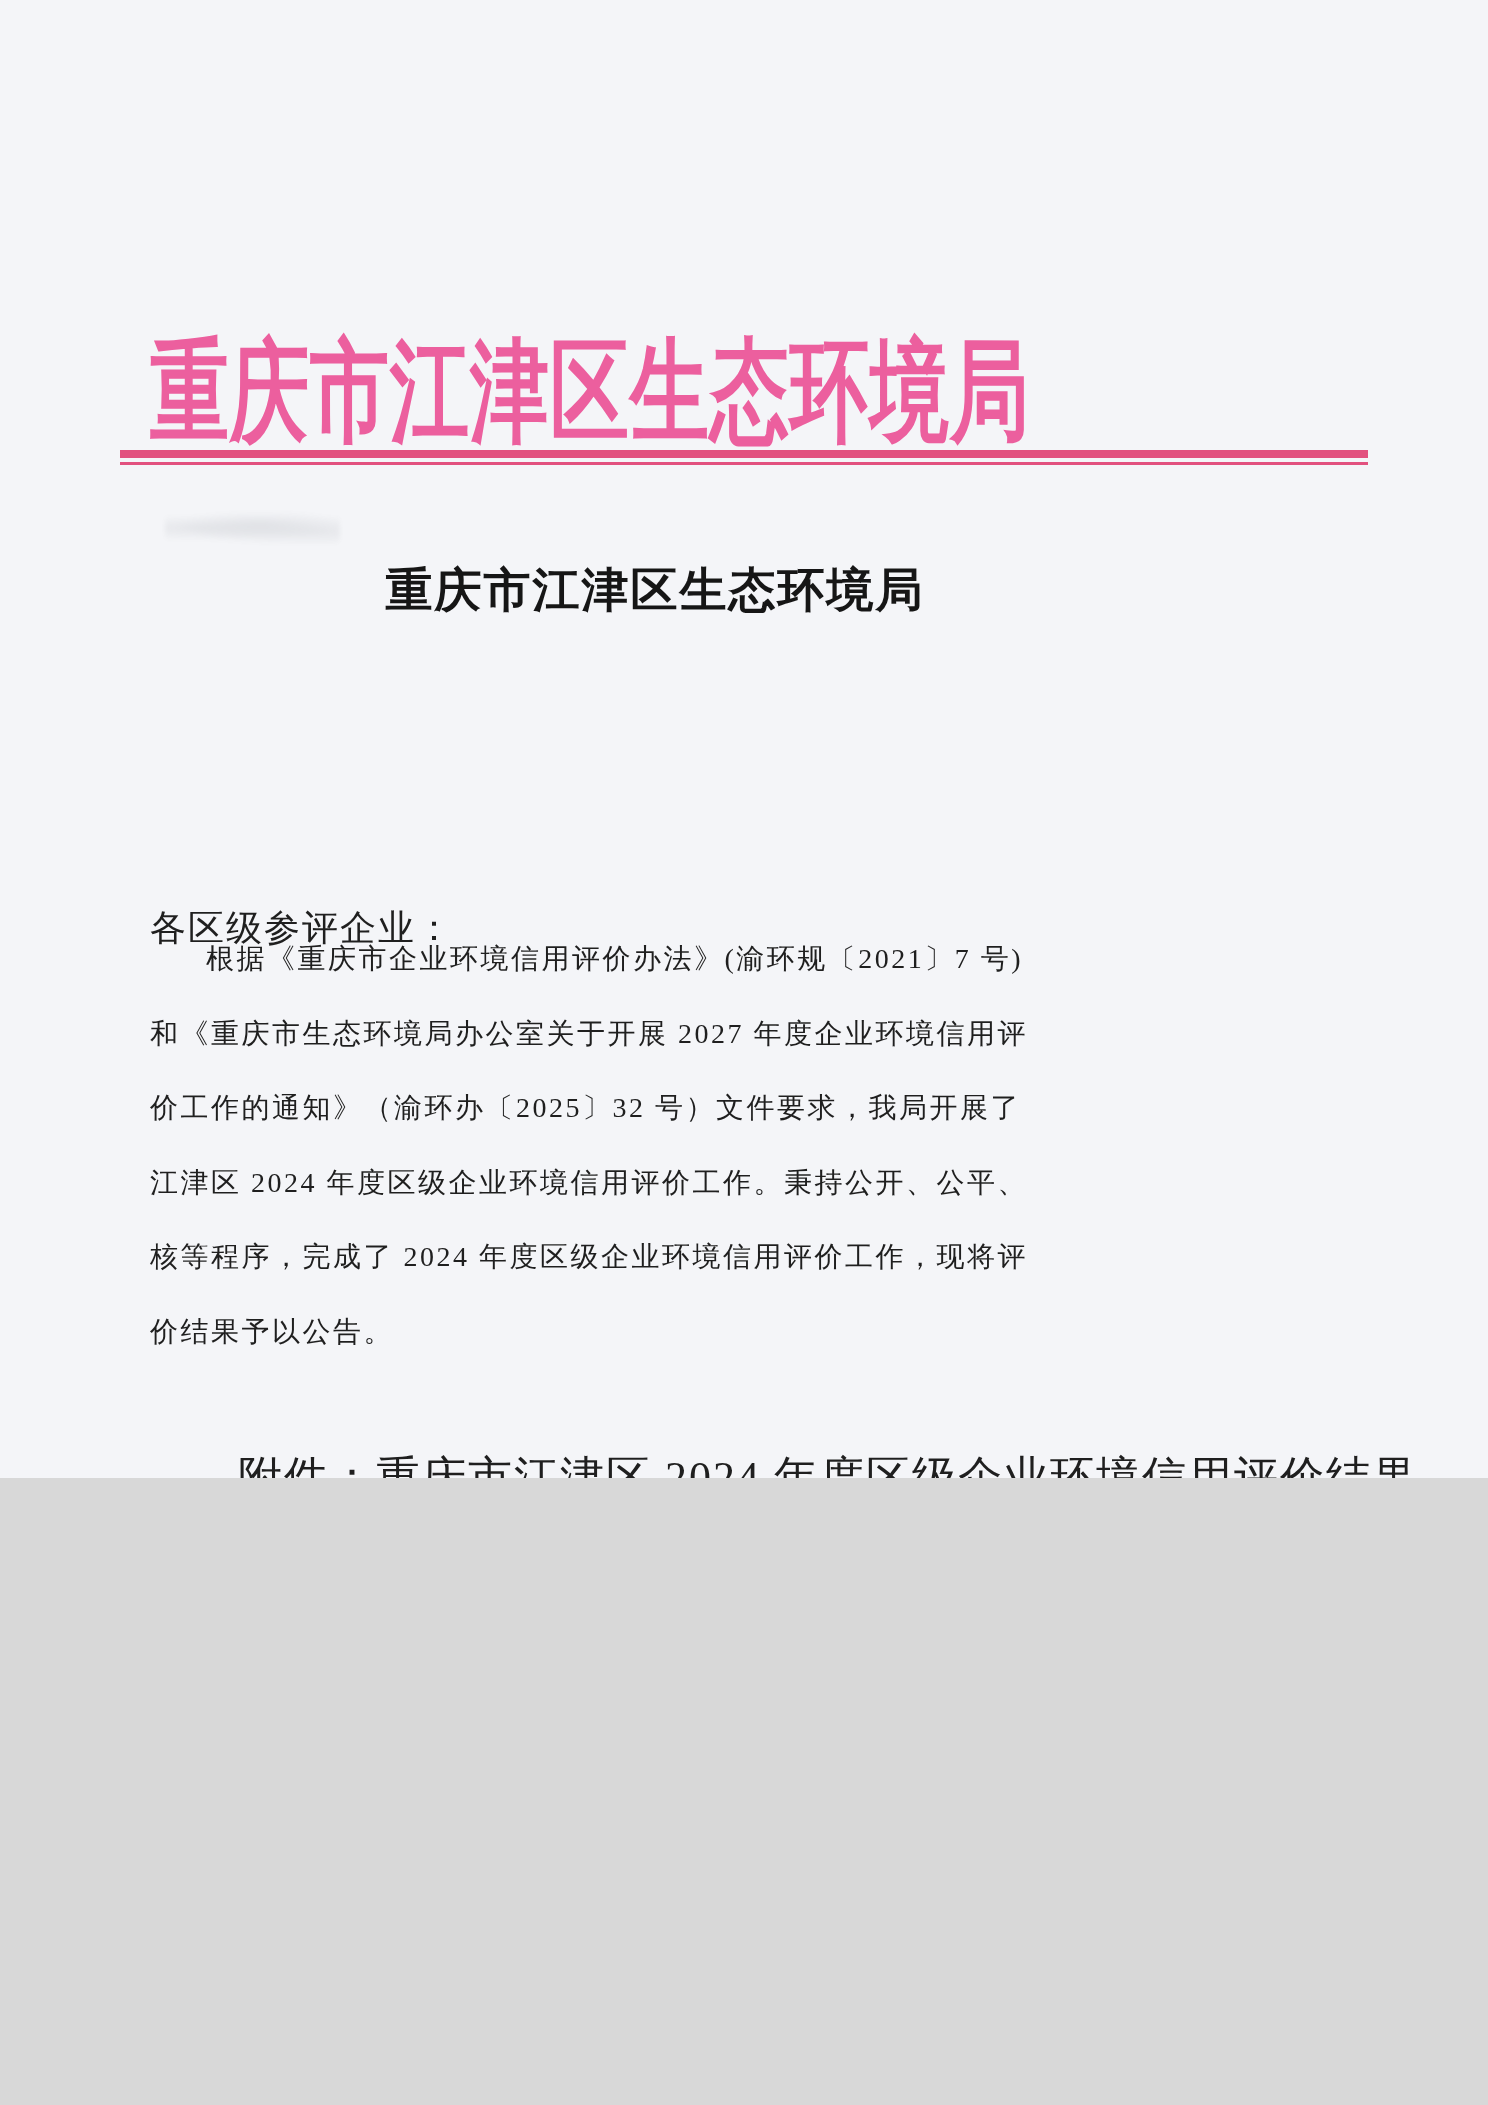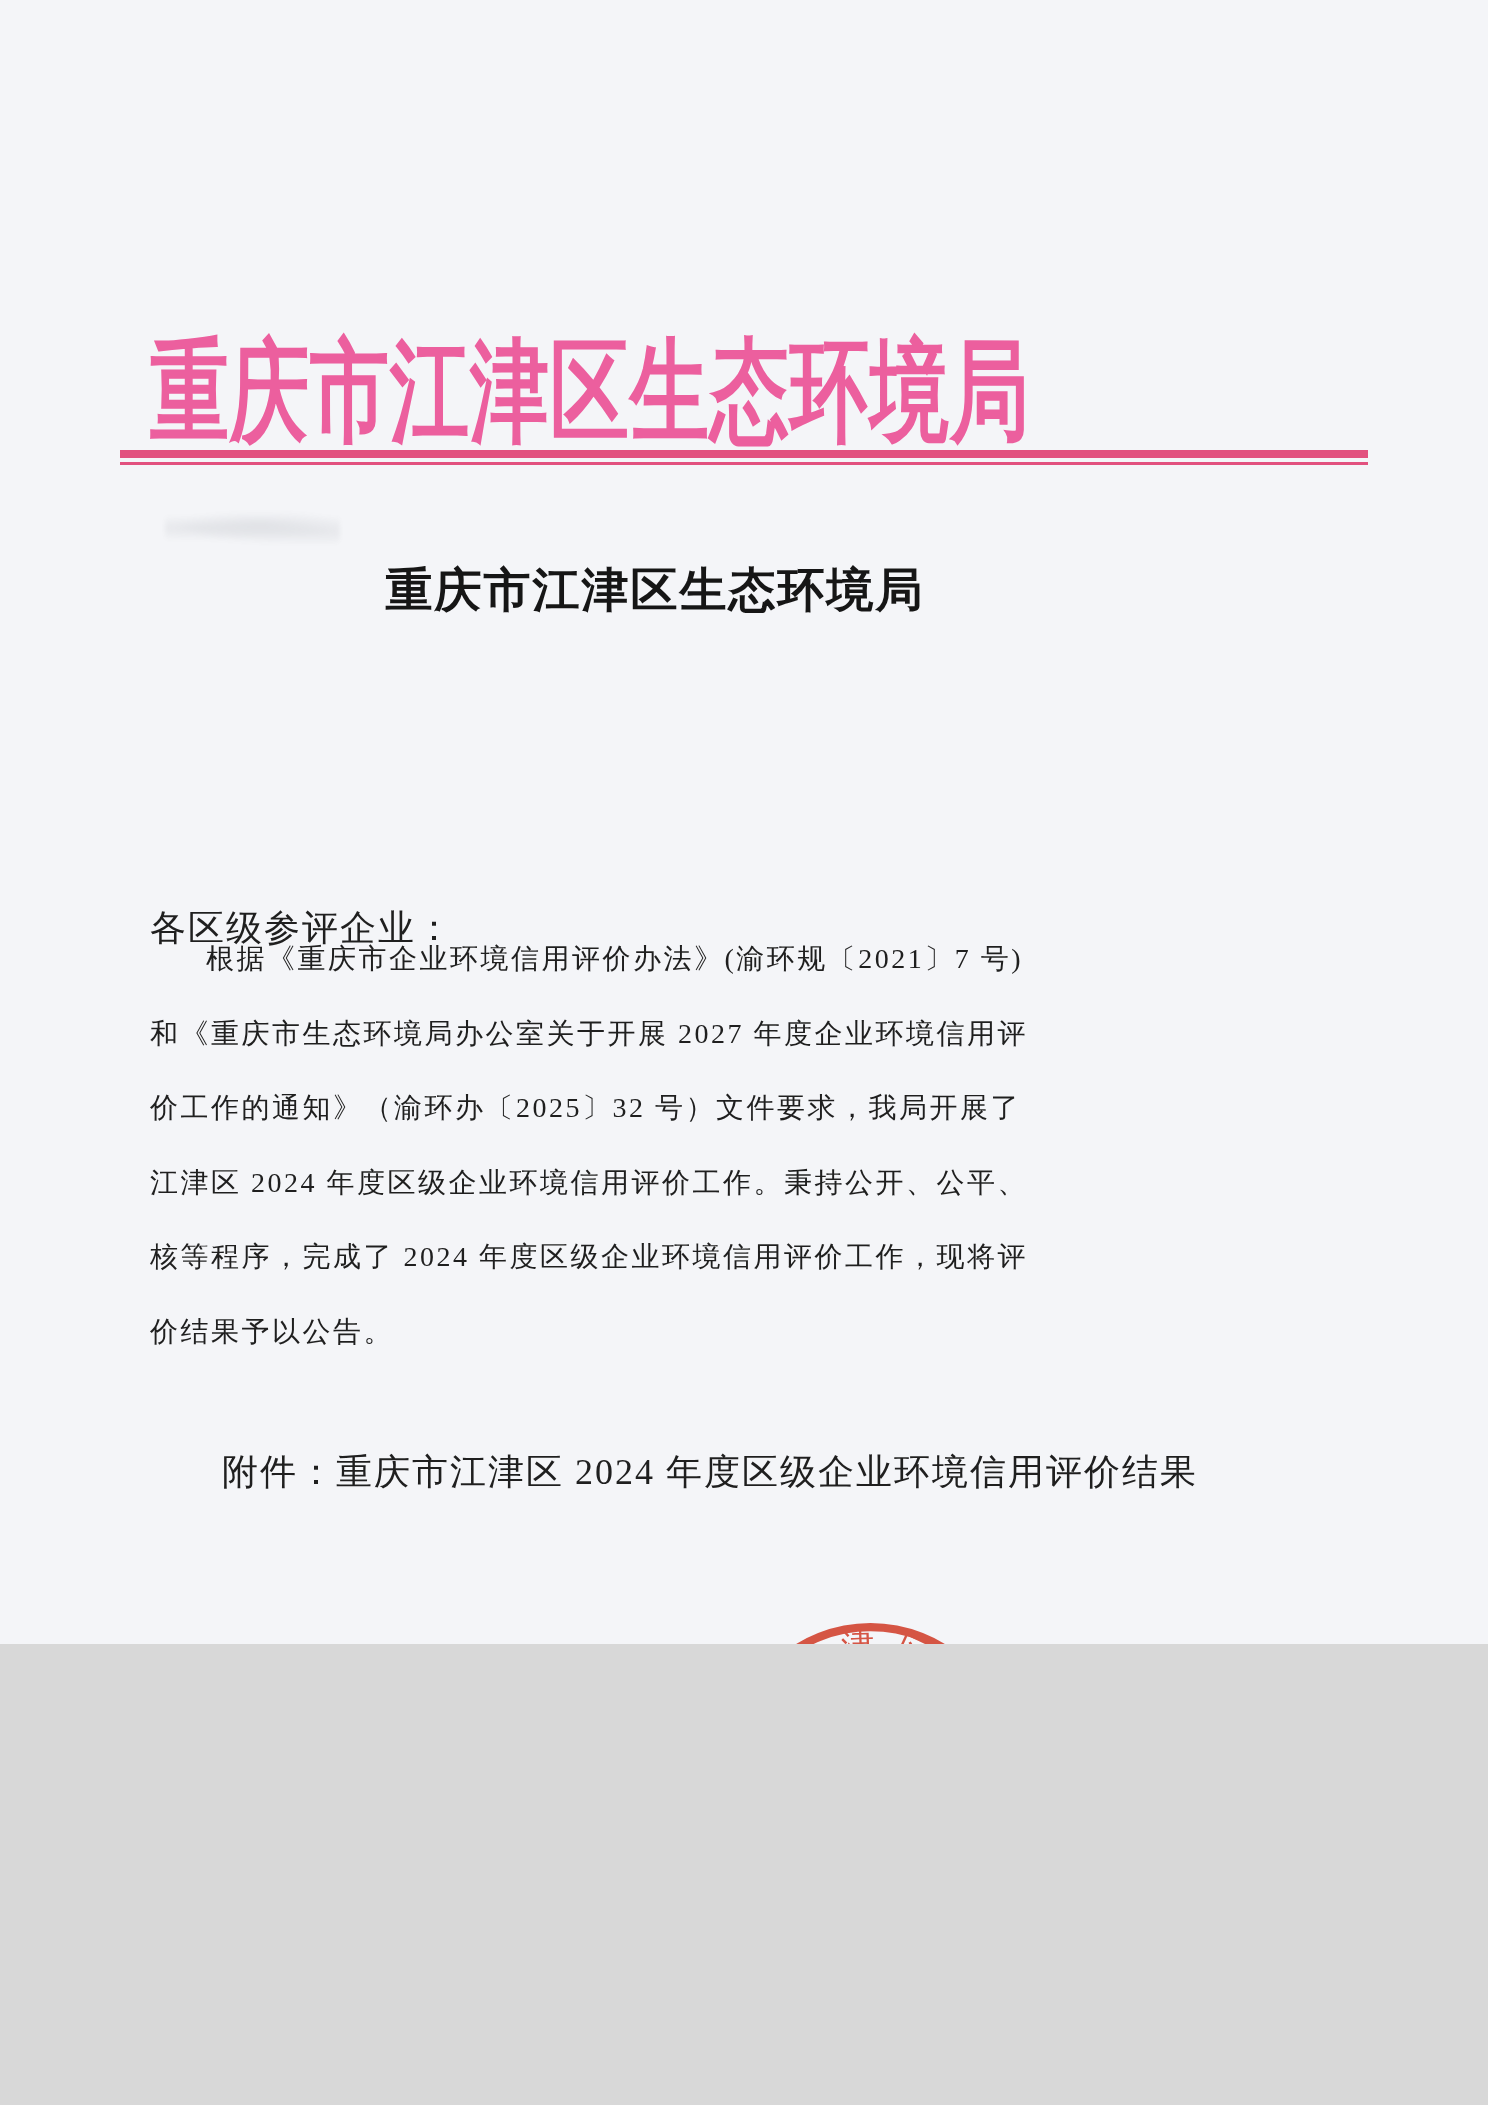--- a/index.html
+++ b/index.html
@@ -9,21 +9,21 @@
     --ink:#1f1f1f;
     --page-bg:#f4f5f8;
   }
   html,body{margin:0;padding:0;}
   body{
     background:#d8d8d8;
     font-family:"Liberation Serif","DejaVu Serif",serif;
   }
   .page{
     position:relative;
-    width:1488px;height:1644px;
+    width:1488px;height:1478px;
     background:var(--page-bg);
     overflow:hidden;
     color:var(--ink);
   }
   
   .letterhead{
     position:absolute;left:150px;top:318px;width:920px;height:140px;
     font-size:79px;font-weight:700;color:var(--header-pink);
     letter-spacing:1px;white-space:nowrap;
     transform:scaleY(1.42);transform-origin:left top;
@@ -57,21 +57,21 @@
     font-size:36px;letter-spacing:2px;
   }
   .body-text{
     position:absolute;left:150px;top:922px;width:1200px;
     font-size:28px;line-height:74.5px;letter-spacing:2.5px;
   }
   .body-line{white-space:nowrap;}
   .body-line.indent{text-indent:2em;}
   .attachment{
     position:absolute;left:150px;top:1448px;width:1240px;
-    font-size:36px;letter-spacing:2px;text-indent:2em;white-space:nowrap;
+    font-size:44px;letter-spacing:2px;text-indent:2em;white-space:nowrap;
   }
   
   .sig-agency{
     position:absolute;left:540px;top:1736px;width:600px;
     text-align:center;font-size:37px;letter-spacing:3px;white-space:nowrap;
   }
   .sig-date{
     position:absolute;left:560px;top:1804px;width:580px;
     text-align:center;font-size:36px;letter-spacing:2px;white-space:nowrap;
   }

